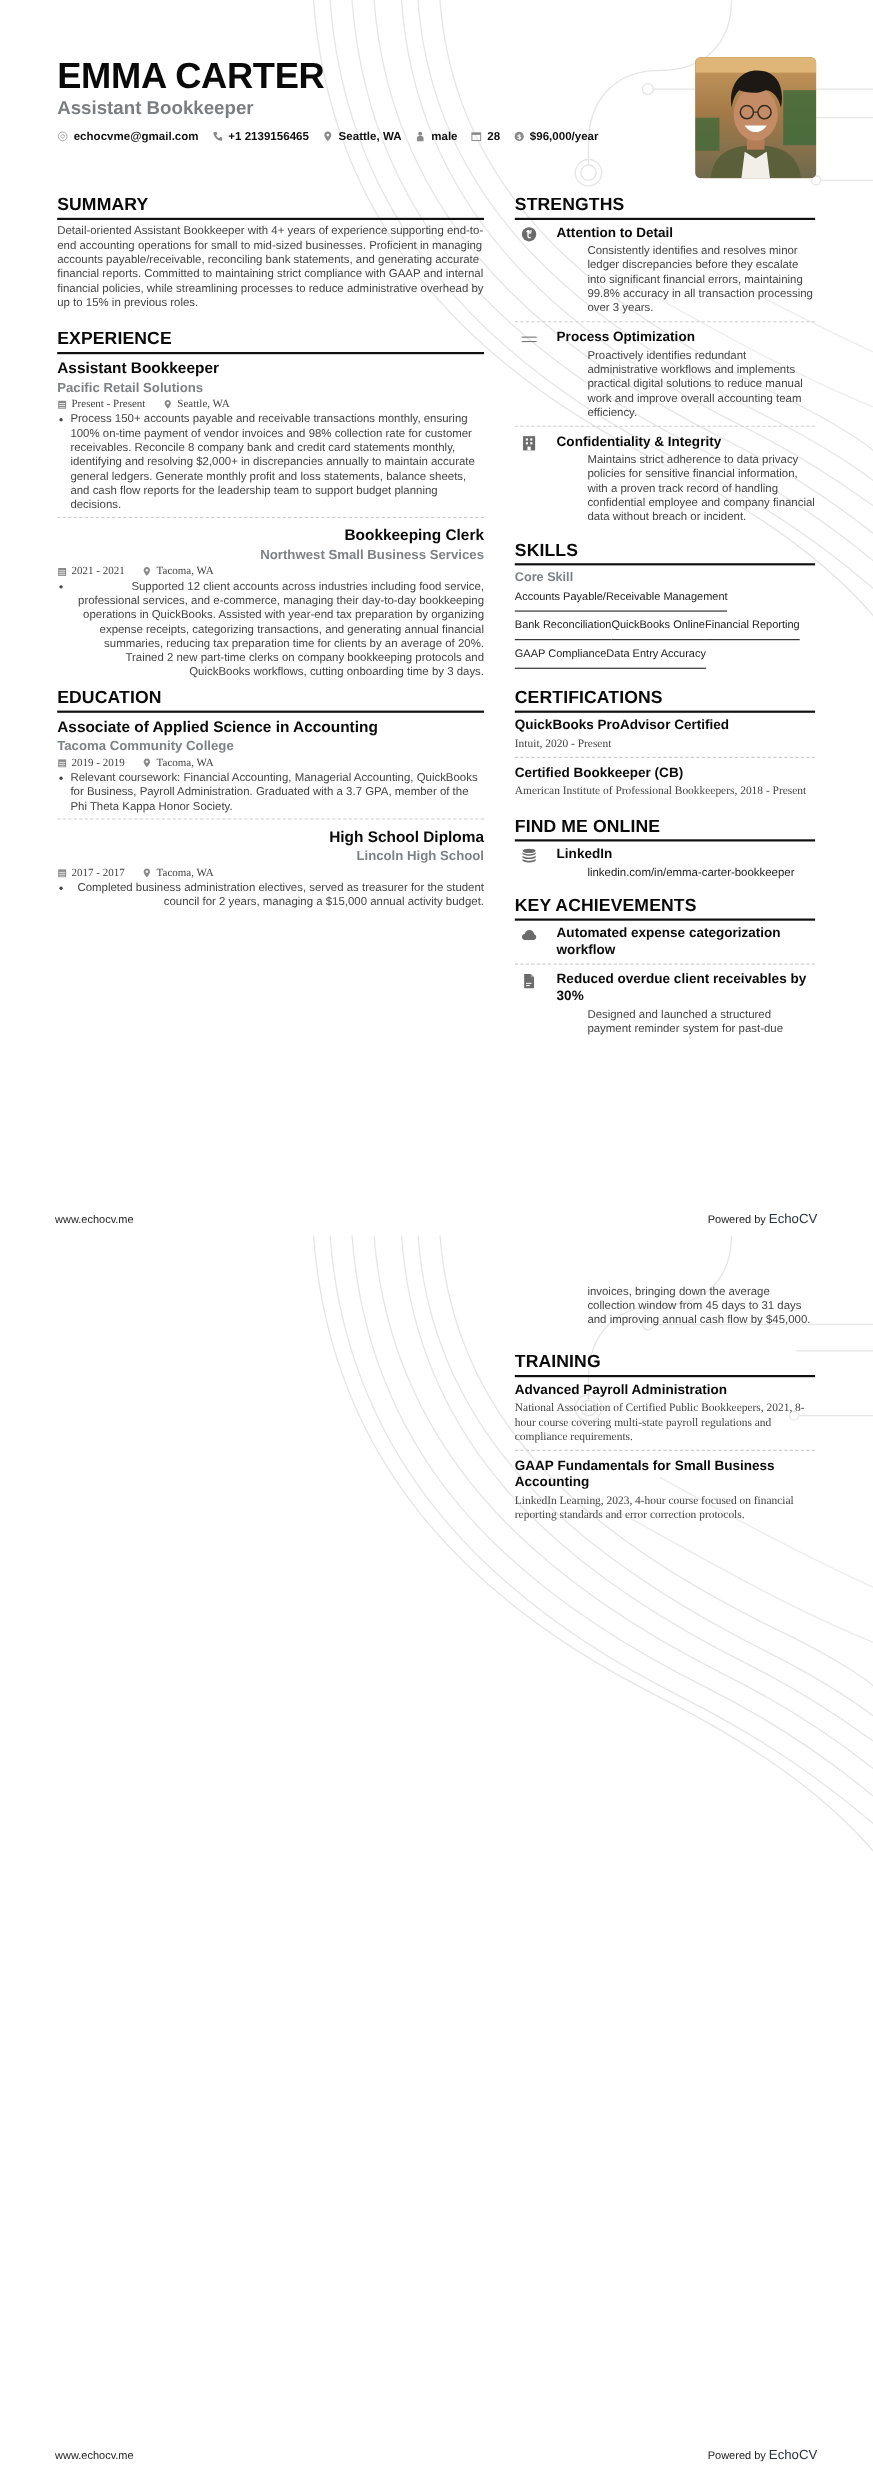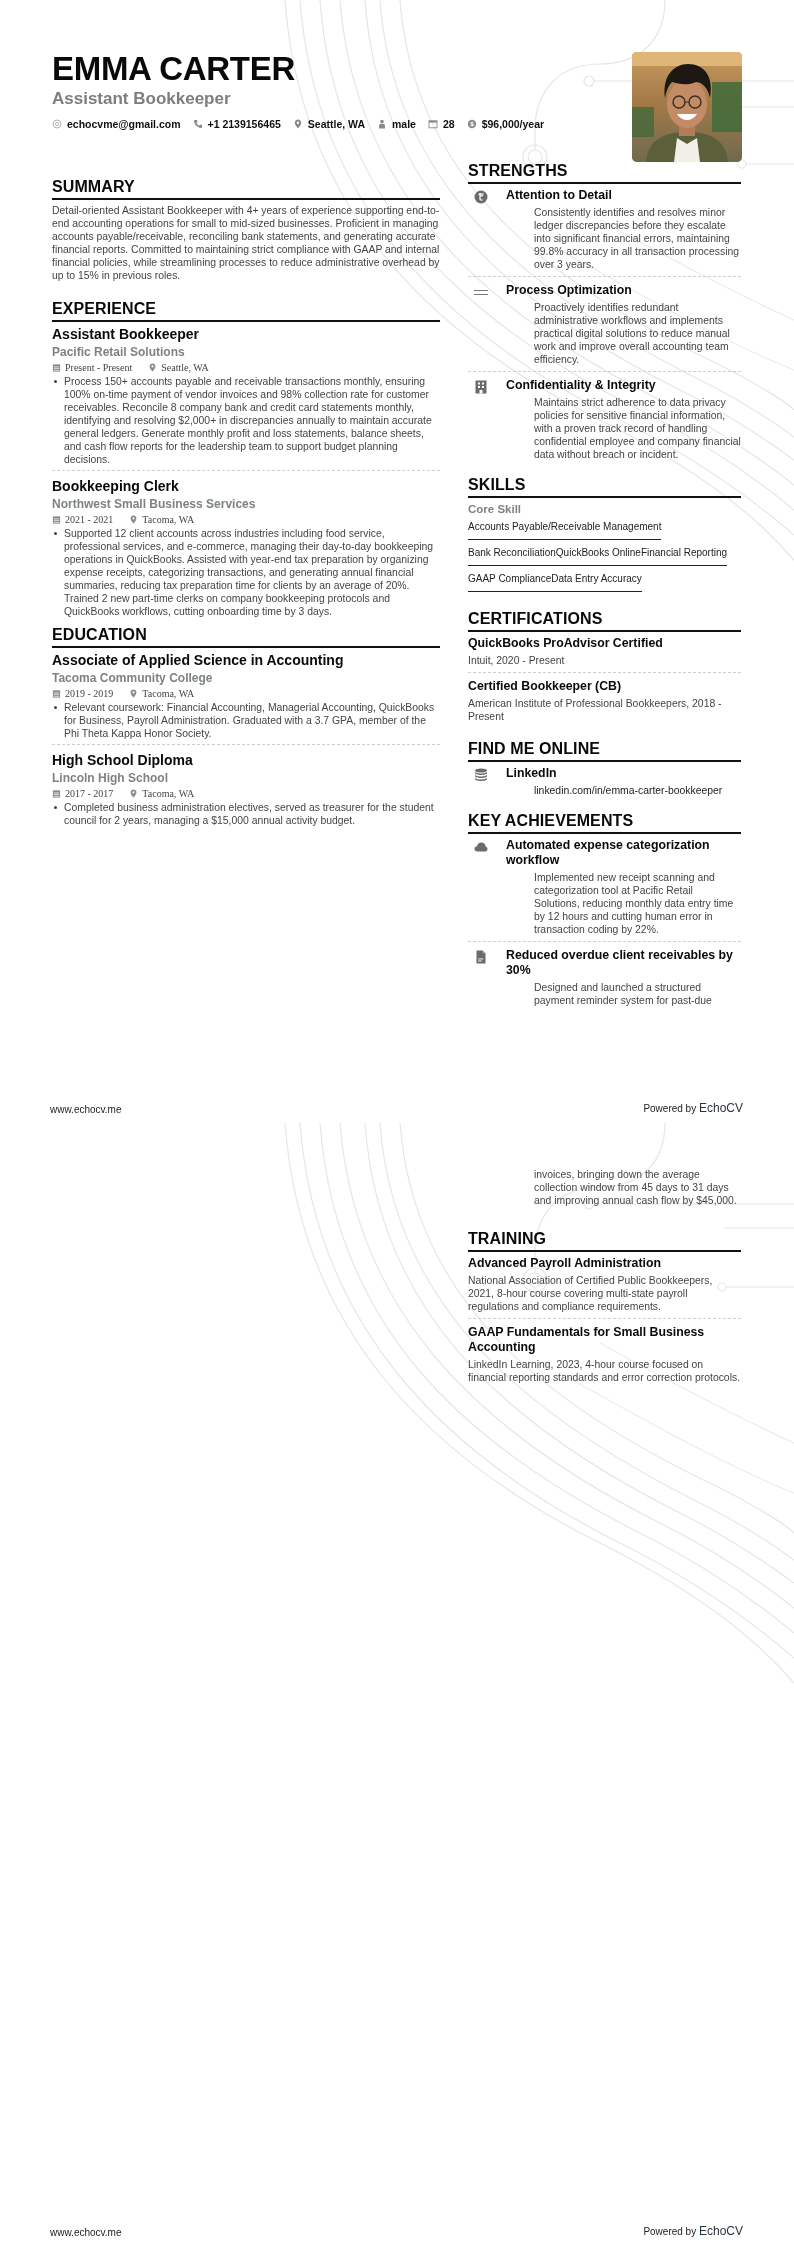--- a/index.html
+++ b/index.html
@@ -24,21 +24,21 @@
   .photo svg { width: 110px; height: 110px; display: block; }
 
   
   .col-left { position: absolute; left: 52px; width: 388px; }
   .col-right { position: absolute; left: 468px; width: 273px; }
 
   .sec-title { font-size: 16px; font-weight: 700; color: #0a0a0a; line-height: 18px; padding-bottom: 2px; border-bottom: 2px solid #111; margin-bottom: 4px; letter-spacing: 0.1px; }
   .body-text { font-size: 10.4px; line-height: 13px; color: #444; }
 
   .entry { padding-bottom: 4px; }
-  .entry + .entry { border-top: 1px dashed #cfcfcf; padding-top: 7px; }
+  .entry + .entry { border-top: 1px dashed #cfcfcf; padding-top: 7px; text-align: right; }
   .entry-title { font-size: 14px; font-weight: 700; color: #0a0a0a; line-height: 17px; }
   .entry-sub { font-size: 12px; font-weight: 700; color: #7d8285; line-height: 15px; margin-top: 2px; }
   .meta { display: flex; align-items: center; font-size: 10px; color: #444; line-height: 13px; margin-top: 1px; font-family: Liberation Serif, serif; }
   .meta .m { display: flex; align-items: center; margin-right: 16px; }
   .meta svg { width: 9px; height: 9px; margin-right: 4px; display: block; }
   .bullets { list-style: none; margin-top: 1px; }
   .bullets li { position: relative; padding-left: 12px; font-size: 10.4px; line-height: 13px; color: #444; }
   .bullets li::before { content: ""; position: absolute; left: 2px; top: 5px; width: 3px; height: 3px; border-radius: 50%; background: #444; }
 
   
@@ -51,21 +51,21 @@
 
   
   .skill-cat { font-size: 11.5px; font-weight: 700; color: #7d8285; line-height: 14px; margin-top: 2px; }
   .skill-grid { display: flex; flex-wrap: wrap; }
   .skill { font-size: 10px; font-weight: 400; color: #222; line-height: 14px; padding: 4px 0 5px 0; border-bottom: 1.5px solid #222; margin-bottom: 2px; }
 
   
   .cert { padding-bottom: 5px; }
   .cert + .cert { border-top: 1px dashed #cfcfcf; padding-top: 6px; }
   .cert-title { font-size: 12.3px; font-weight: 700; color: #0a0a0a; line-height: 15px; }
-  .cert-sub { font-size: 10.4px; line-height: 13px; color: #444; margin-top: 3px; }
+  .cert-sub { font-size: 10.4px; line-height: 13px; color: #444; margin-top: 3px; font-family: Liberation Serif, serif; }
 
   .footer-l { position: absolute; left: 50px; font-size: 10px; color: #222; }
   .footer-r { position: absolute; right: 51px; font-size: 10px; color: #222; }
   .footer-r .brand { font-size: 12px; color: #2a3340; }
 </style>
 </head>
 <body>
 
 <div class="page page1">
   <svg class="bg-svg" width="794" height="1122" viewBox="0 0 794 1122" fill="none" stroke="#e6e6e6" stroke-width="1.2">
@@ -282,21 +282,21 @@
               <span>Tacoma, WA</span>
             </span>
         </div>
         <ul class="bullets">
             <li>Completed business administration electives, served as treasurer for the student council for 2 years, managing a $15,000 annual activity budget.</li>
           </ul>
       </div>
     </section>
   </div>
 
-  <div class="col-right" style="top:162px;">
+  <div class="col-right" style="top:178px;">
     <section>
       <div class="sec-title">STRENGTHS</div>
       <div class="icon-item">
         <div class="ii-icon">
             <svg viewBox="0 0 14 14">
               <circle cx="7" cy="7" r="6.5" fill="#6b6b6b"></circle>
               <path d="M4.5 4.5 L9.5 3.8 M6 3 L6 9 C6 10 7 10.4 8.5 9.8 M6 6 L9 5.6" stroke="#fff" stroke-width="1.2" fill="none"></path>
             </svg>
           </div>
         <div>
@@ -380,21 +380,20 @@
     <section style="margin-top:10px;">
       <div class="sec-title">KEY ACHIEVEMENTS</div>
       <div class="icon-item">
         <div class="ii-icon">
             <svg viewBox="0 0 14 14">
               <path d="M3.5 11.5 C1.6 11.5 0.5 10.3 0.5 8.8 C0.5 7.4 1.6 6.3 3 6.2 C3.4 4 5.1 2.5 7.3 2.5 C9.6 2.5 11.4 4.2 11.6 6.4 C12.8 6.7 13.5 7.7 13.5 8.9 C13.5 10.4 12.4 11.5 10.8 11.5 Z" fill="#6b6b6b"></path>
             </svg>
           </div>
         <div>
           <div class="ii-title">Automated expense categorization workflow</div>
-          <div class="ii-desc">Implemented new receipt scanning and categorization tool at Pacific Retail Solutions, reducing monthly data entry time by 12 hours and cutting human error in transaction coding by 22%.</div>
         </div>
       </div>
       <div class="icon-item">
         <div class="ii-icon">
             <svg viewBox="0 0 14 14">
               <path d="M2.5 0.5 L8.5 0.5 L11.5 3.5 L11.5 13.5 L2.5 13.5 Z" fill="#6b6b6b"></path>
               <path d="M8.5 0.5 L8.5 3.5 L11.5 3.5" fill="#9a9a9a"></path>
               <rect x="4.2" y="8.5" width="5" height="0.9" fill="#fff"></rect>
               <rect x="4.2" y="10.5" width="3.5" height="0.9" fill="#fff"></rect>
             </svg>

